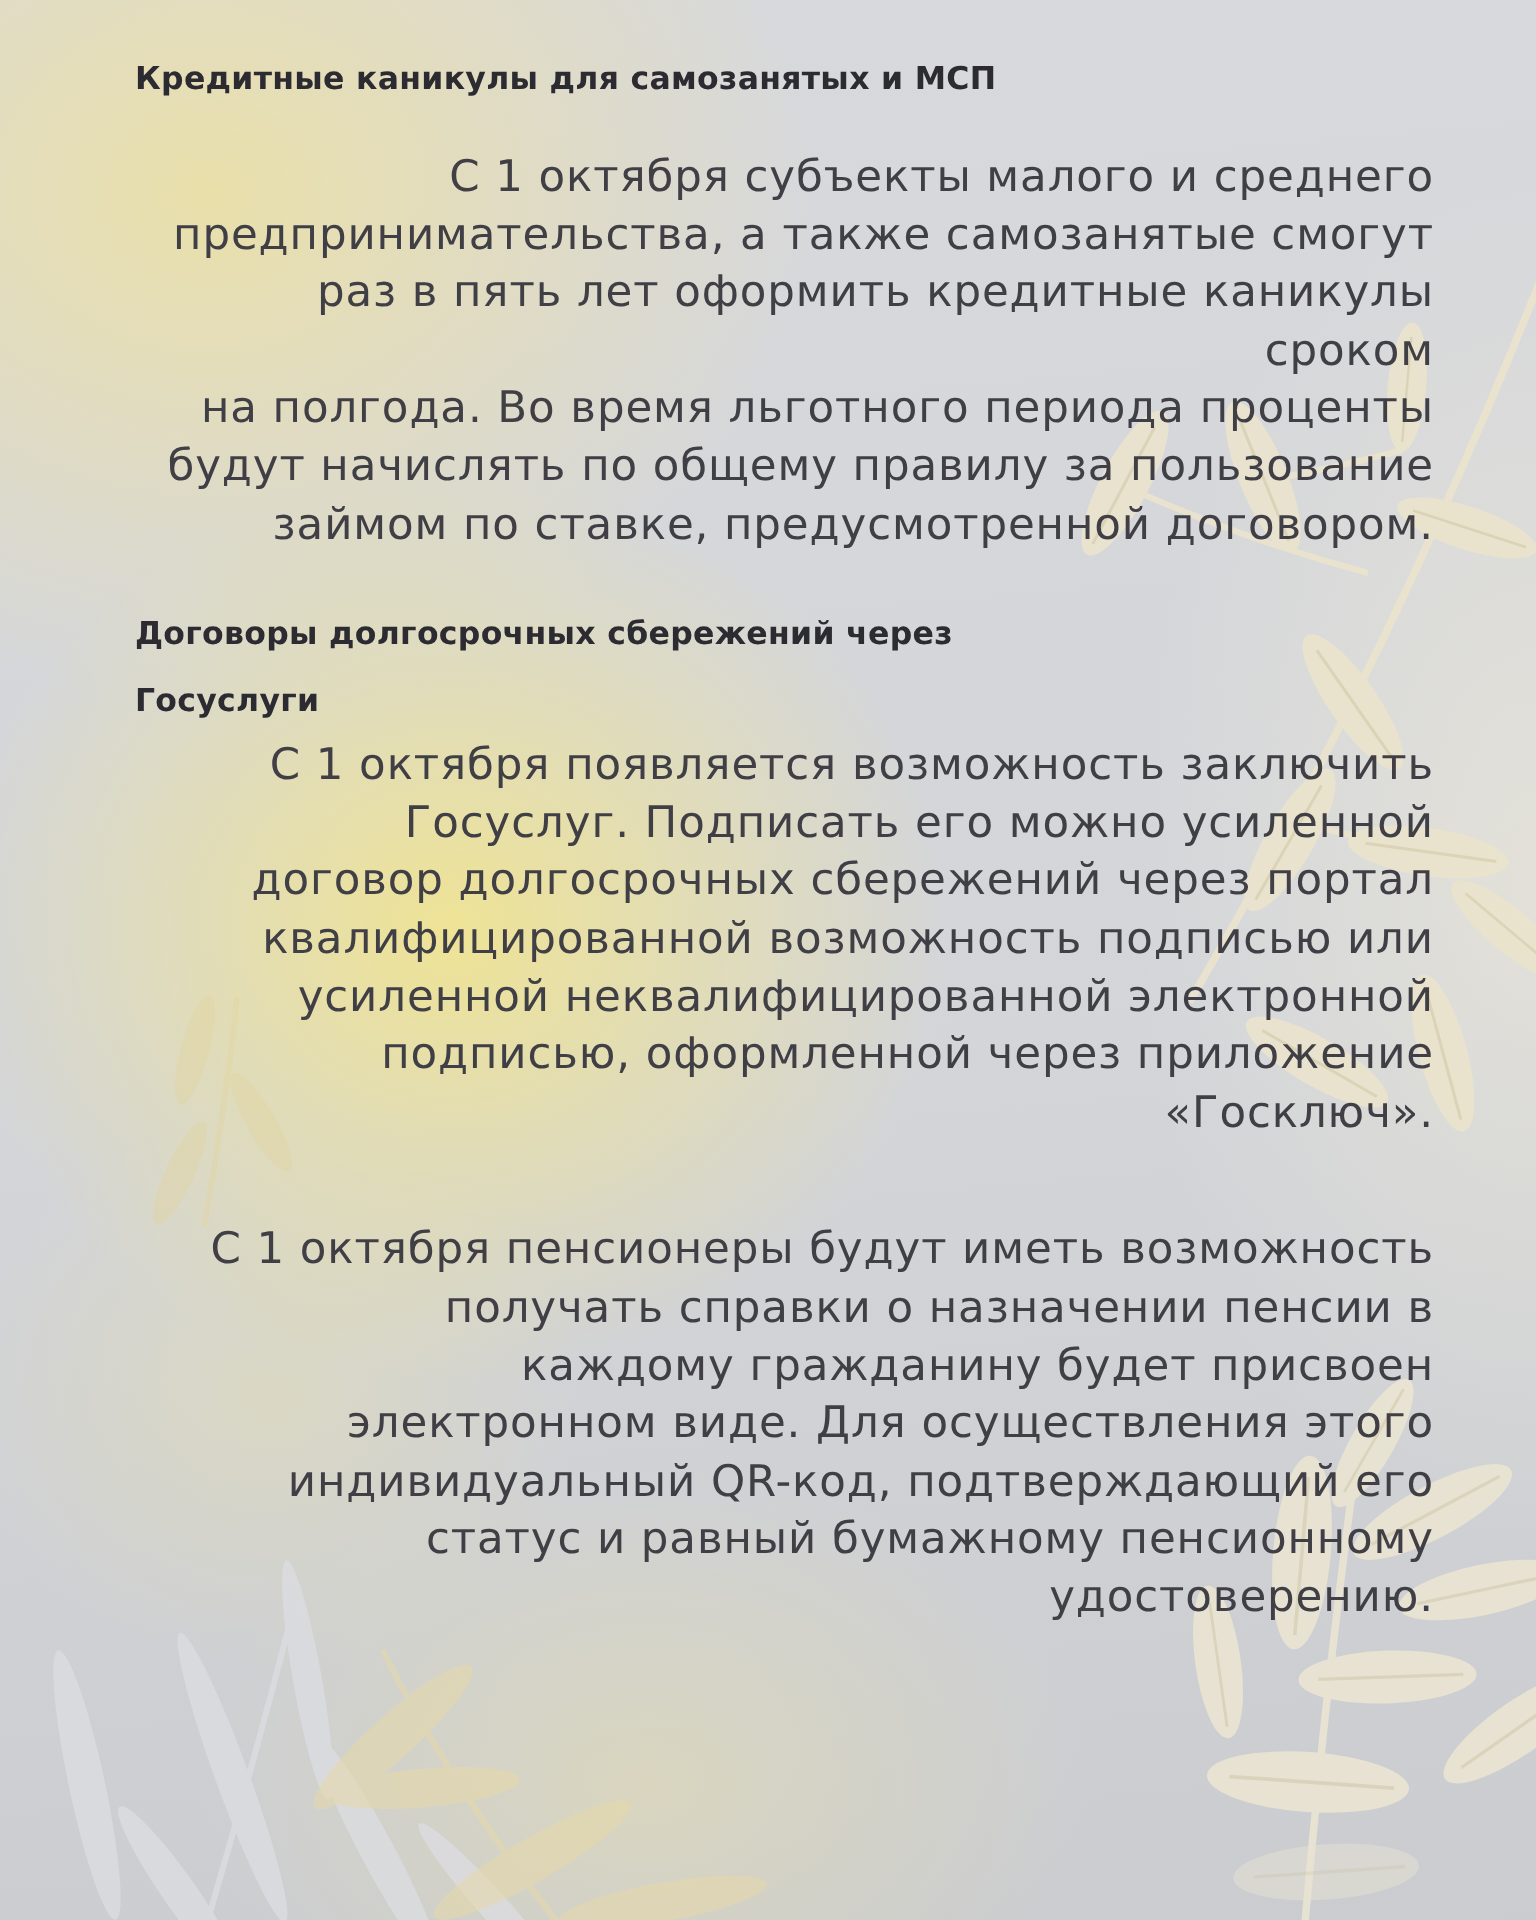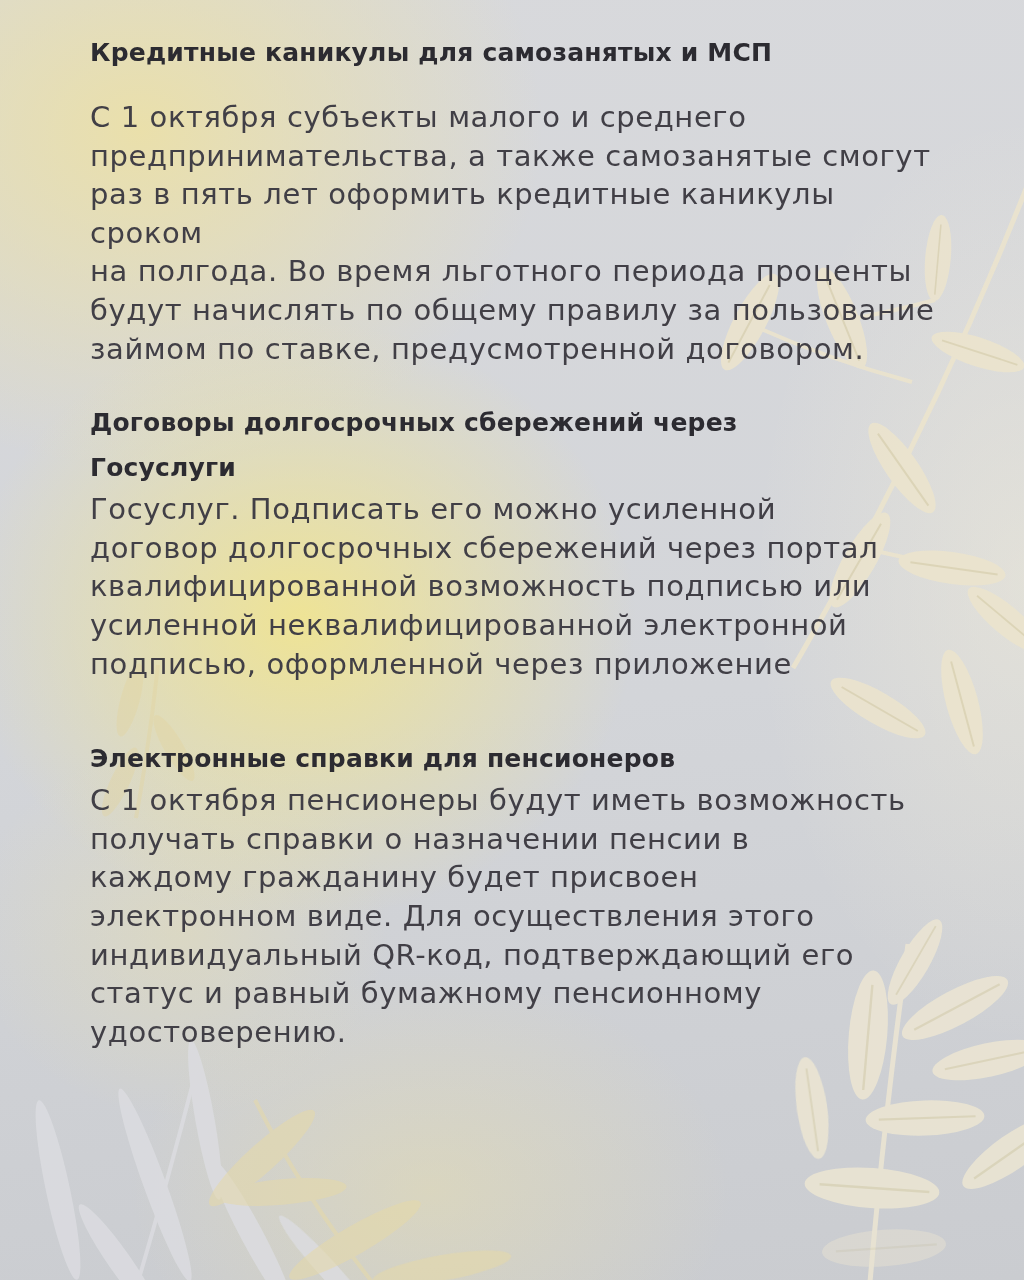--- a/index.html
+++ b/index.html
@@ -25,32 +25,33 @@
     width: 1024px; height: 1280px;
     pointer-events: none;
   }
   .content {
     position: absolute; left: 90px; top: 0;
     width: 866px;
     z-index: 2;
   }
   .heading {
     margin: 0;
-    font-size: 25px;
+    font-size: 21px;
     line-height: 45px;
     font-weight: bold;
     letter-spacing: 0.2px;
     color: #2c2b31;
   }
   .para { margin: 0; }
   .body-line {
     font-size: 29px;
     line-height: 38.6px;
     letter-spacing: 0.6px;
     color: #413f46;
+    text-align: right;
   }
   .sec-1 .heading { margin-top: 30px; }
   .sec-1 .para    { margin-top: 23px; }
   .sec-2          { margin-top: 32px; }
   .sec-3          { margin-top: 53px; }
 </style>
 </head>
 <body>
 
 <div class="poster">
@@ -134,32 +135,31 @@
         <div class="body-line">займом по ставке, предусмотренной договором.</div>
       </div>
     </section>
 
     <section class="sec sec-2">
       <h2 class="heading">
         <div>Договоры долгосрочных сбережений через</div>
         <div>Госуслуги</div>
       </h2>
       <div class="para">
+        <div class="body-line">С 1 октября появляется возможность заключить</div>
         <div class="body-line">Госуслуг. Подписать его можно усиленной</div>
         <div class="body-line">договор долгосрочных сбережений через портал</div>
         <div class="body-line">квалифицированной возможность подписью или</div>
         <div class="body-line">усиленной неквалифицированной электронной</div>
         <div class="body-line">подписью, оформленной через приложение</div>
+        <div class="body-line">«Госключ».</div>
       </div>
     </section>
 
     <section class="sec sec-3">
-      <h2 class="heading">
-        <div>Электронные справки для пенсионеров</div>
-      </h2>
       <div class="para">
         <div class="body-line">С 1 октября пенсионеры будут иметь возможность</div>
         <div class="body-line">получать справки о назначении пенсии в</div>
         <div class="body-line">каждому гражданину будет присвоен</div>
         <div class="body-line">электронном виде. Для осуществления этого</div>
         <div class="body-line">индивидуальный QR-код, подтверждающий его</div>
         <div class="body-line">статус и равный бумажному пенсионному</div>
         <div class="body-line">удостоверению.</div>
       </div>
     </section>

